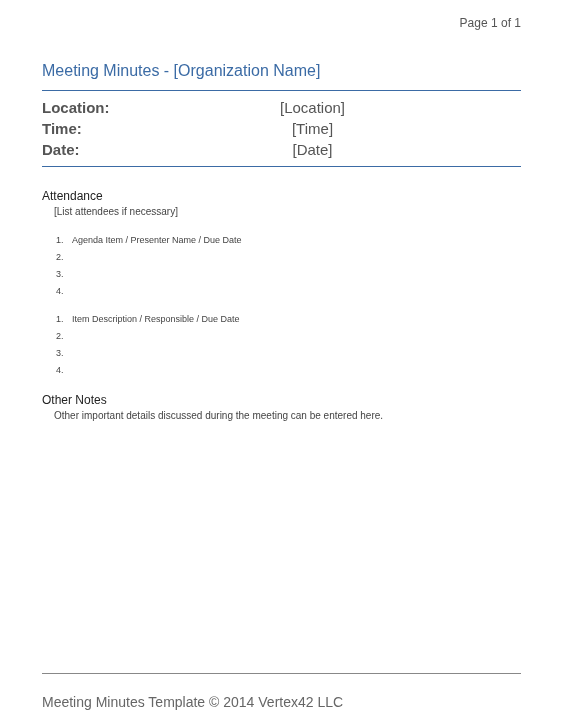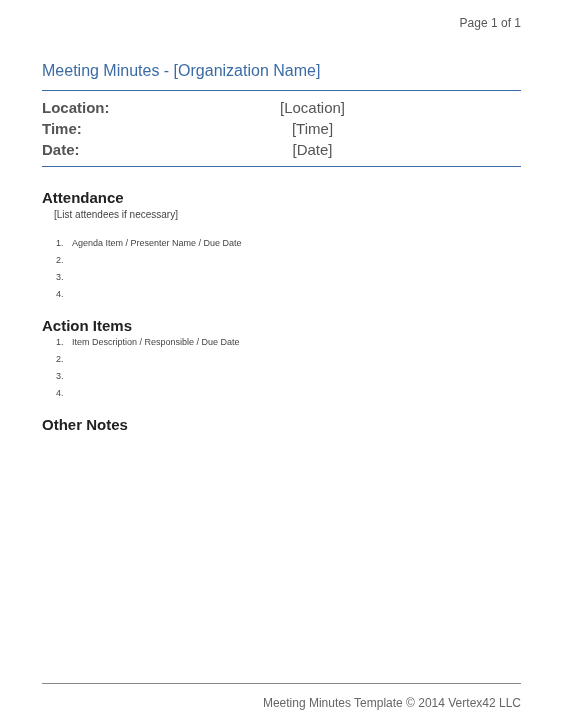--- a/index.html
+++ b/index.html
@@ -45,22 +45,22 @@
     }
     .meta-label {
       width: 62px;
       font-weight: bold;
     }
     .meta-value {
       flex: 1;
       text-align: center;
     }
     .section-heading {
-      font-size: 15px;
-      font-weight: bold;
+      font-size: 12px;
+      font-weight: normal;
       color: #222;
       margin-bottom: 3px;
     }
     .section {
       margin-bottom: 18px;
     }
     .indent-text {
       font-size: 10px;
       color: #444;
       margin-left: 12px;
@@ -79,24 +79,24 @@
     }
     .numlist .num-content {
       flex: 1;
     }
     .footer {
       position: absolute;
       bottom: 18px;
       left: 42px;
       right: 42px;
       border-top: 1px solid #888;
-      padding-top: 12px;
+      padding-top: 20px;
       display: flex;
-      justify-content: flex-end;
-      font-size: 12px;
+      justify-content: flex-start;
+      font-size: 14px;
       color: #666;
     }
   </style>
 </head>
 <body>
 
 <div class="page">
 
   <div class="page-number">Page 1 of 1</div>
 
@@ -137,21 +137,20 @@
         <div class="num-content"></div>
       </div>
       <div class="num-item">
         <div class="num">4.</div>
         <div class="num-content"></div>
       </div>
     </div>
   </div>
 
   <div class="section">
-    <div class="section-heading">Action Items</div>
     <div class="numlist">
       <div class="num-item">
         <div class="num">1.</div>
         <div class="num-content">Item Description / Responsible / Due Date</div>
       </div>
       <div class="num-item">
         <div class="num">2.</div>
         <div class="num-content"></div>
       </div>
       <div class="num-item">
@@ -160,19 +159,20 @@
       </div>
       <div class="num-item">
         <div class="num">4.</div>
         <div class="num-content"></div>
       </div>
     </div>
   </div>
 
   <div class="section">
     <div class="section-heading">Other Notes</div>
+    <div class="indent-text">Other important details discussed during the meeting can be entered here.</div>
   </div>
 
   <div class="footer">
     <div>Meeting Minutes Template © 2014 Vertex42 LLC</div>
   </div>
 
 </div>
 
 </body></html>

